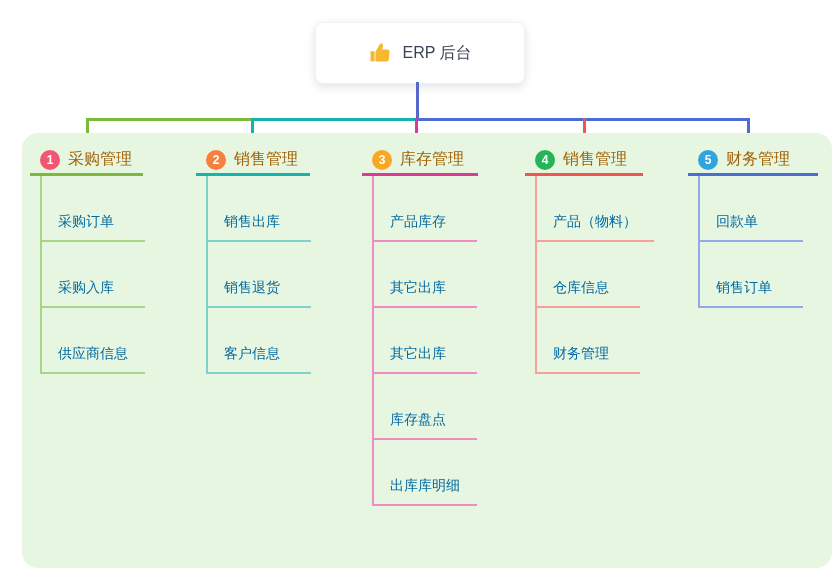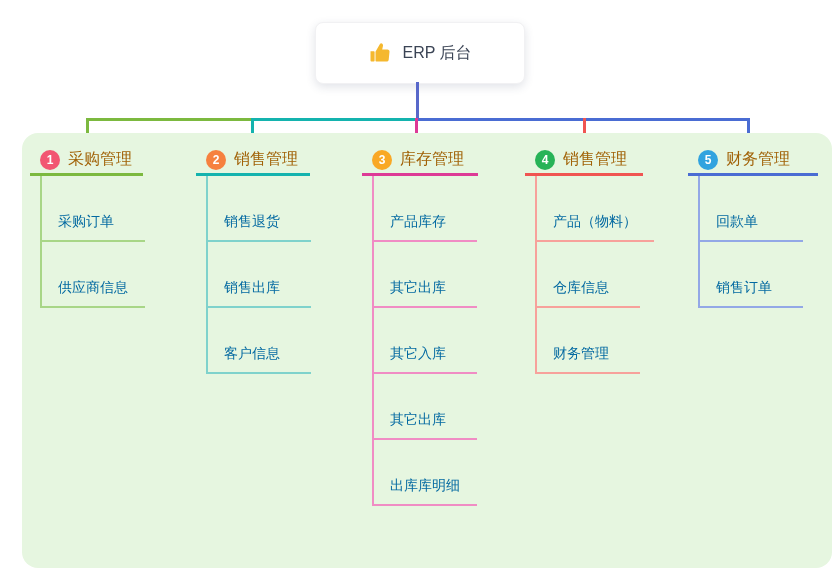--- a/index.html
+++ b/index.html
@@ -64,46 +64,47 @@
 
   <div class="panel"></div>
 
   <div class="branch b1" style="--strong: #7cb93f; --light: #a8d687; --circle: #f25672;">
     <div class="branch-header">
       <span class="num">1</span>
       <span class="branch-label">采购管理</span>
     </div>
     <div class="children">
       <div class="child">采购订单</div>
+      <div class="child">采购入库</div>
       <div class="child">供应商信息</div>
     </div>
   </div>
 
   <div class="branch b2" style="--strong: #14b3ae; --light: #7fd2cc; --circle: #f6813f;">
     <div class="branch-header">
       <span class="num">2</span>
       <span class="branch-label">销售管理</span>
     </div>
     <div class="children">
+      <div class="child">销售出库</div>
       <div class="child">销售退货</div>
-      <div class="child">销售出库</div>
       <div class="child">客户信息</div>
     </div>
   </div>
 
   <div class="branch b3" style="--strong: #dd3a96; --light: #f08cc4; --circle: #f9a825;">
     <div class="branch-header">
       <span class="num">3</span>
       <span class="branch-label">库存管理</span>
     </div>
     <div class="children">
       <div class="child">产品库存</div>
       <div class="child">其它出库</div>
-      <div class="child">其它入库</div>
       <div class="child">其它出库</div>
+      <div class="child">库存盘点</div>
       <div class="child">出库库明细</div>
     </div>
   </div>
 
   <div class="branch b4" style="--strong: #f05552; --light: #f7a19b; --circle: #27b357;">
     <div class="branch-header">
       <span class="num">4</span>
       <span class="branch-label">销售管理</span>
     </div>
     <div class="children">

